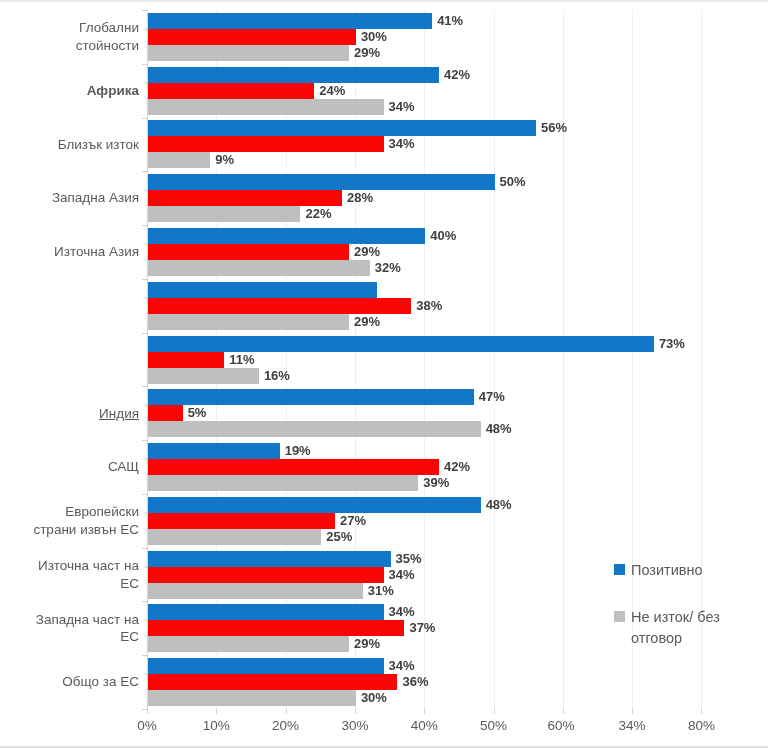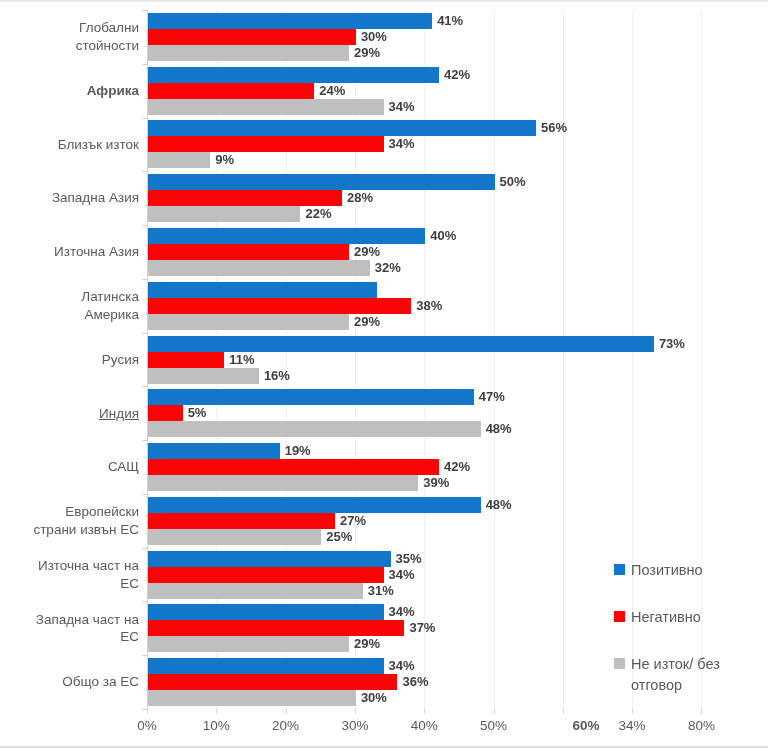--- a/index.html
+++ b/index.html
@@ -199,27 +199,20 @@
           <div>Африка</div>
         </div>
         <div class="cat-item" style="top: 125.673px;">
           <div>Близък изток</div>
         </div>
         <div class="cat-item" style="top: 179.442px;">
           <div>Западна Азия</div>
         </div>
         <div class="cat-item" style="top: 233.212px;">
           <div>Източна Азия</div>
-        </div>
-        <div class="cat-item" style="top: 278.231px;">
-          <div>Латинска</div>
-          <div>Америка</div>
-        </div>
-        <div class="cat-item" style="top: 340.75px;">
-          <div>Русия</div>
         </div>
         <div class="cat-item" style="top: 394.519px; text-decoration: underline;">
           <div>Индия</div>
         </div>
         <div class="cat-item" style="top: 448.288px;">
           <div>САЩ</div>
         </div>
         <div class="cat-item" style="top: 493.308px;">
           <div>Европейски</div>
           <div>страни извън ЕС</div>
@@ -325,36 +318,32 @@
         <div class="xtick-label" style="left: 216.3px;">10%</div>
         <div class="xtick-mark" style="left: 285.6px;"></div>
         <div class="xtick-label" style="left: 285.6px;">20%</div>
         <div class="xtick-mark" style="left: 354.9px;"></div>
         <div class="xtick-label" style="left: 354.9px;">30%</div>
         <div class="xtick-mark" style="left: 424.2px;"></div>
         <div class="xtick-label" style="left: 424.2px;">40%</div>
         <div class="xtick-mark" style="left: 493.5px;"></div>
         <div class="xtick-label" style="left: 493.5px;">50%</div>
         <div class="xtick-mark" style="left: 562.8px;"></div>
-        <div class="xtick-label" style="left: 586px; font-weight: bold;">60%</div>
+        <div class="xtick-label" style="left: 561px;">60%</div>
         <div class="xtick-mark" style="left: 632.1px;"></div>
         <div class="xtick-label" style="left: 632.1px;">34%</div>
         <div class="xtick-mark" style="left: 701.4px;"></div>
         <div class="xtick-label" style="left: 701.4px;">80%</div>
       </div>
 
     <div id="legend">
         <div class="legend-row">
           <span class="legend-swatch pos"></span>
           <span class="legend-text">Позитивно</span>
         </div>
         <div class="legend-row">
-          <span class="legend-swatch neg"></span>
-          <span class="legend-text">Негативно</span>
-        </div>
-        <div class="legend-row">
           <span class="legend-swatch dk"></span>
           <span class="legend-text">Не изток/ без отговор</span>
         </div>
       </div>
 
   </div>
 </div>
 
 </body></html>

